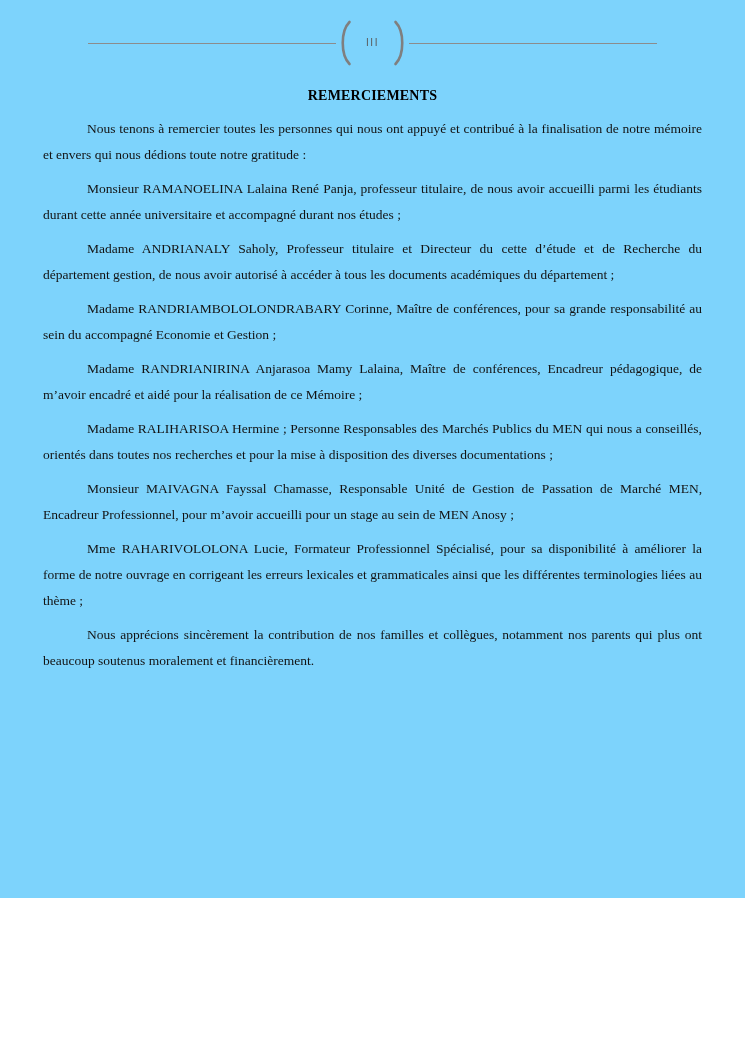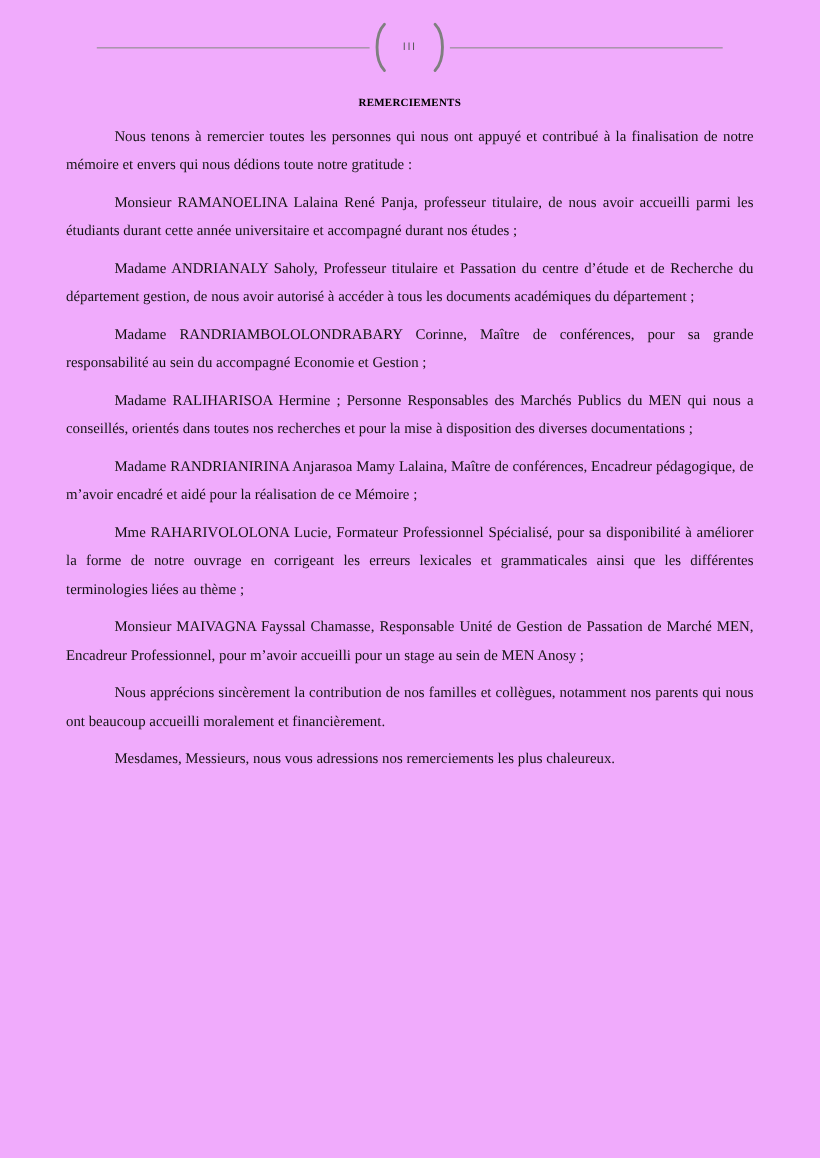--- a/index.html
+++ b/index.html
@@ -2,22 +2,22 @@
 <html><head>
 <meta charset="utf-8">
 <style>
   html, body {
     margin: 0;
     padding: 0;
     background: #ffffff;
   }
   .page {
     width: 745px;
-    height: 1053px;
-    background: #f0abfc;
+    height: 898px;
+    background: #7dd3fc;
     position: relative;
     overflow: hidden;
     font-family: "Liberation Serif", serif;
     color: #111111;
     box-sizing: border-box;
   }
   .header {
     margin: 20px 88px 0 88px;
     height: 46px;
     display: flex;
@@ -41,26 +41,26 @@
     font-size: 10px;
     letter-spacing: 1.5px;
     color: #5a5a5a;
     margin: 0 14px;
     transform: translateY(-1px);
   }
   .page-title {
     margin: 22px 88px 12px 88px;
     text-align: center;
     font-weight: bold;
-    font-size: 10px;
+    font-size: 14px;
     color: #000000;
     letter-spacing: 0.2px;
   }
   .content {
-    margin: 0 60px;
+    margin: 0 43px;
   }
   .content p {
     margin: 0 0 8px 0;
     font-size: 13.5px;
     line-height: 26px;
     text-align: justify;
     text-indent: 44px;
     color: #131313;
   }
 </style>
@@ -81,23 +81,22 @@
       </svg>
     </div>
     <div class="rule"></div>
   </div>
 
   <div class="page-title">REMERCIEMENTS</div>
 
   <div class="content">
     <p>Nous tenons à remercier toutes les personnes qui nous ont appuyé et contribué à la finalisation de notre mémoire et envers qui nous dédions toute notre gratitude :</p>
     <p>Monsieur RAMANOELINA Lalaina René Panja, professeur titulaire, de nous avoir accueilli parmi les étudiants durant cette année universitaire et accompagné durant nos études ;</p>
-    <p>Madame ANDRIANALY Saholy, Professeur titulaire et Passation du centre d’étude et de Recherche du département gestion, de nous avoir autorisé à accéder à tous les documents académiques du département ;</p>
+    <p>Madame ANDRIANALY Saholy, Professeur titulaire et Directeur du cette d’étude et de Recherche du département gestion, de nous avoir autorisé à accéder à tous les documents académiques du département ;</p>
     <p>Madame RANDRIAMBOLOLONDRABARY Corinne, Maître de conférences, pour sa grande responsabilité au sein du accompagné Economie et Gestion ;</p>
+    <p>Madame RANDRIANIRINA Anjarasoa Mamy Lalaina, Maître de conférences, Encadreur pédagogique, de m’avoir encadré et aidé pour la réalisation de ce Mémoire ;</p>
     <p>Madame RALIHARISOA Hermine ; Personne Responsables des Marchés Publics du MEN qui nous a conseillés, orientés dans toutes nos recherches et pour la mise à disposition des diverses documentations ;</p>
-    <p>Madame RANDRIANIRINA Anjarasoa Mamy Lalaina, Maître de conférences, Encadreur pédagogique, de m’avoir encadré et aidé pour la réalisation de ce Mémoire ;</p>
+    <p>Monsieur MAIVAGNA Fayssal Chamasse, Responsable Unité de Gestion de Passation de Marché MEN, Encadreur Professionnel, pour m’avoir accueilli pour un stage au sein de MEN Anosy ;</p>
     <p>Mme RAHARIVOLOLONA Lucie, Formateur Professionnel Spécialisé, pour sa disponibilité à améliorer la forme de notre ouvrage en corrigeant les erreurs lexicales et grammaticales ainsi que les différentes terminologies liées au thème ;</p>
-    <p>Monsieur MAIVAGNA Fayssal Chamasse, Responsable Unité de Gestion de Passation de Marché MEN, Encadreur Professionnel, pour m’avoir accueilli pour un stage au sein de MEN Anosy ;</p>
-    <p>Nous apprécions sincèrement la contribution de nos familles et collègues, notamment nos parents qui nous ont beaucoup accueilli moralement et financièrement.</p>
-    <p>Mesdames, Messieurs, nous vous adressions nos remerciements les plus chaleureux.</p>
+    <p>Nous apprécions sincèrement la contribution de nos familles et collègues, notamment nos parents qui plus ont beaucoup soutenus moralement et financièrement.</p>
   </div>
 
 </div>
 
 </body></html>

